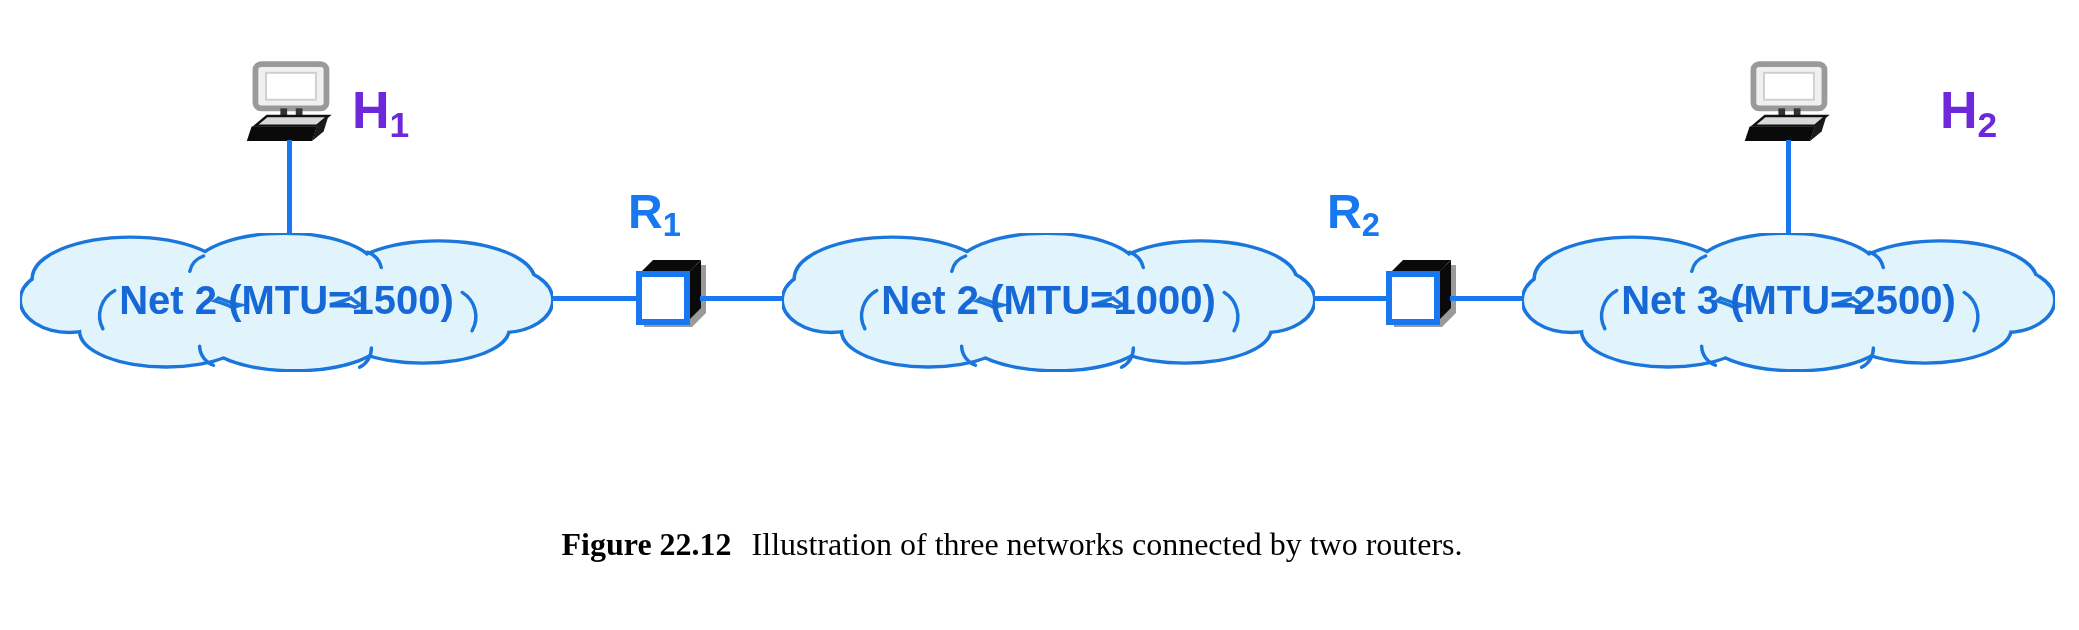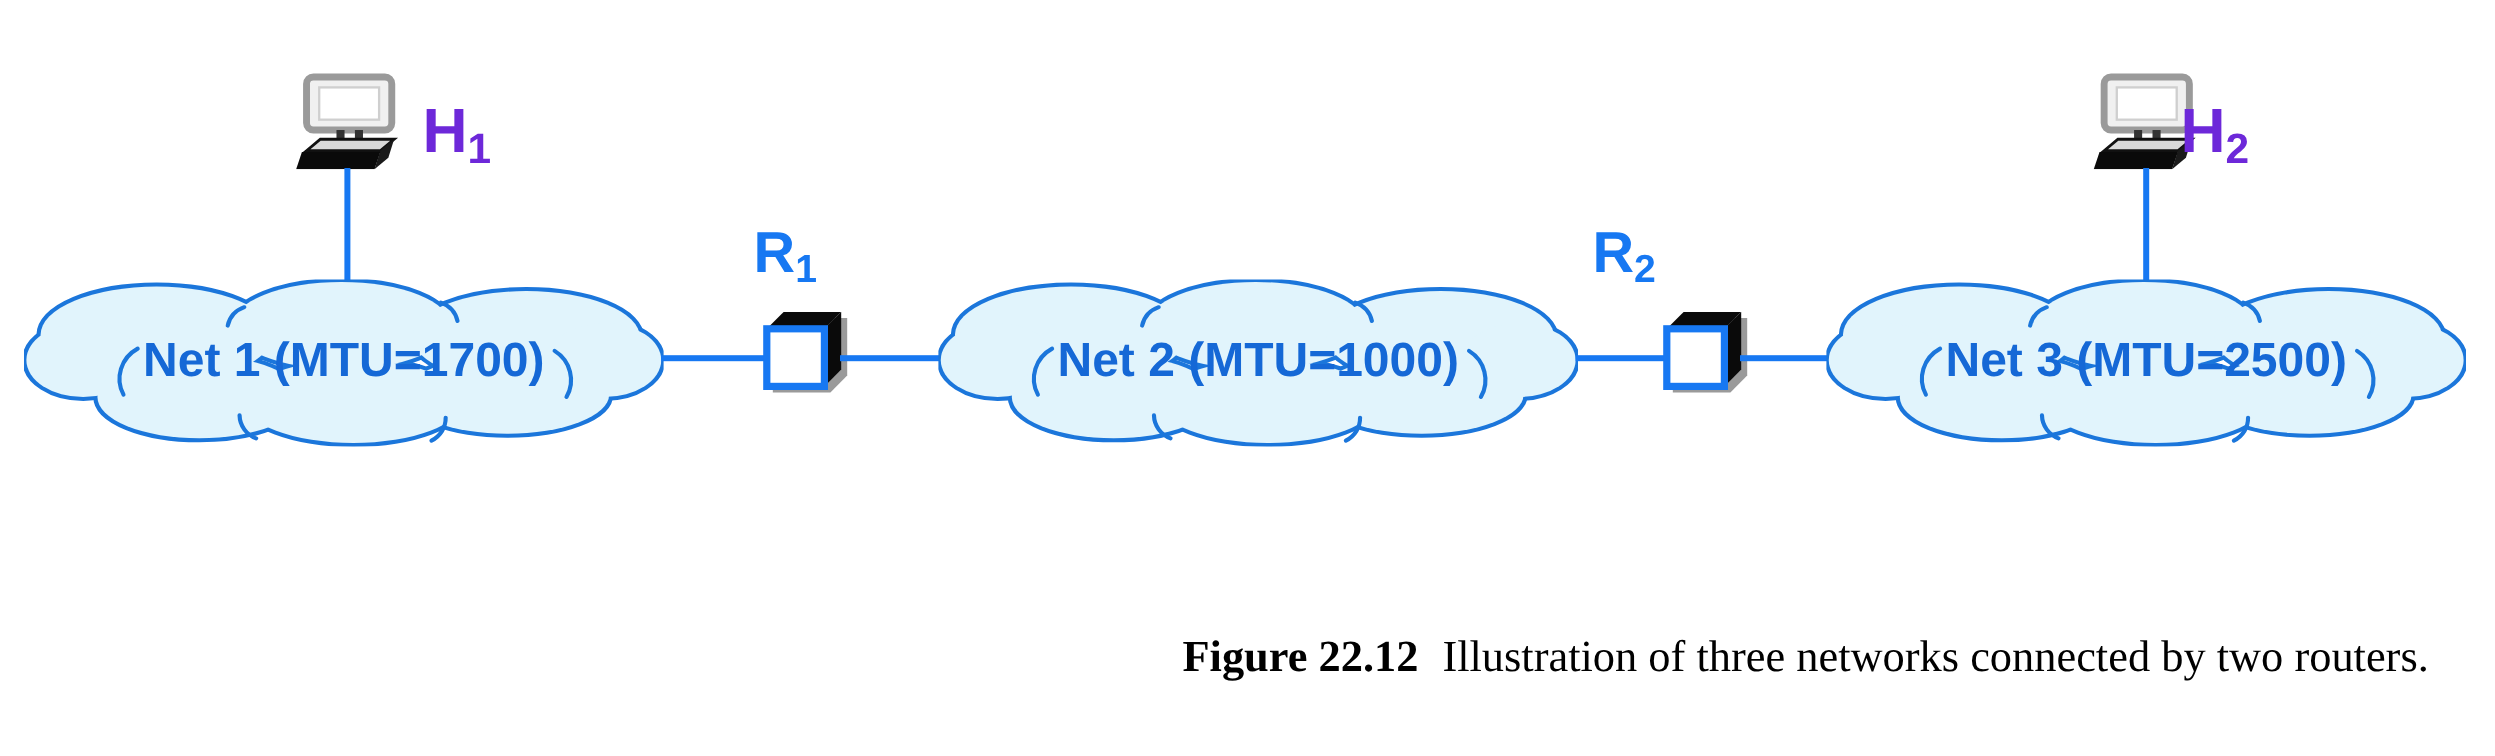--- a/index.html
+++ b/index.html
@@ -15,22 +15,22 @@
   }
   .r-label{
     position:absolute;width:90px;text-align:left;
     font-weight:bold;font-size:48px;color:#1778F2;line-height:1;
   }
   .h-label{
     position:absolute;font-weight:bold;font-size:52px;color:#6d28d9;line-height:1;
   }
   .r-label sub,.h-label sub{font-size:0.68em;line-height:0;vertical-align:-0.25em;}
   .caption{
-    position:absolute;left:0;top:526px;width:2024px;text-align:right;
-    font-family:"Liberation Serif", serif;font-size:37px;color:#000;
+    position:absolute;left:0;top:526px;width:2024px;text-align:center;
+    font-family:"Liberation Serif", serif;font-size:32px;color:#000;
   }
   .caption .figlabel{font-weight:bold;margin-right:20px;}
   svg{position:absolute;display:block;}
 </style>
 </head>
 <body>
 
 <svg style="left:242px;top:45px;" width="96" height="96" viewBox="0 0 100 100">
   <g>
     <rect x="14" y="20" width="74" height="46" rx="6" fill="#f0f0f0" stroke="#9a9a9a" stroke-width="6"></rect>
@@ -53,21 +53,21 @@
     <rect x="25" y="29" width="52" height="28" fill="#ffffff" stroke="#cfcfcf" stroke-width="2"></rect>
   </g>
   <rect x="40" y="66" width="7" height="11" fill="#333"></rect>
   <rect x="56" y="66" width="7" height="11" fill="#333"></rect>
   <g>
     <polygon points="14,84 26,74 90,74 78,84" fill="#d9d9d9" stroke="#111" stroke-width="2.5"></polygon>
     <polygon points="78,84 90,74 85,90 73,100" fill="#1a1a1a"></polygon>
     <polygon points="10,85 78,85 73,100 5,100" fill="#0a0a0a"></polygon>
   </g>
 </svg>
-<div class="h-label" style="left:1817px;top:84px;"><span>H</span><sub>2</sub></div>
+<div class="h-label" style="left:1940px;top:84px;"><span>H</span><sub>2</sub></div>
 <div class="vline" style="left:1786px;top:140px;height:96px;"></div>
 
 <svg style="left:20px;top:233px;" width="533" height="139" viewBox="0 0 540 145" preserveAspectRatio="none">
   <g fill="#E1F4FC" stroke="#1B76DB" stroke-width="7">
     <ellipse cx="112" cy="48" rx="98" ry="42"></ellipse>
       <ellipse cx="268" cy="40" rx="92" ry="38"></ellipse>
     <ellipse cx="424" cy="50" rx="96" ry="40"></ellipse>
       <ellipse cx="50" cy="70" rx="48" ry="32"></ellipse>
     <ellipse cx="490" cy="70" rx="48" ry="32"></ellipse>
       <ellipse cx="148" cy="102" rx="86" ry="36"></ellipse>
@@ -86,21 +86,21 @@
   </g>
   <g fill="none" stroke="#1B76DB" stroke-width="3.5" stroke-linecap="round">
     <path d="M96,60 a30,30 0 0 0 -12,40"></path>
       <path d="M448,62 a30,30 0 0 1 10,40"></path>
     <path d="M182,118 a22,22 0 0 0 14,20"></path>
       <path d="M356,120 a22,22 0 0 1 -12,20"></path>
     <path d="M186,24 a22,22 0 0 0 -14,16"></path>
       <path d="M352,20 a22,22 0 0 1 14,16"></path>
   </g>
 </svg>
-<div class="net-label" style="left:20px;top:278px;">Net 1 (MTU=1700)</div>
+<div class="net-label" style="left:20px;top:278px;">Net 2 (MTU=1500)</div>
 <div class="hline" style="left:551px;top:296px;width:90px;"></div>
 
 <div class="r-label" style="left:628px;top:188px;"><span>R</span><sub>1</sub></div>
 <svg style="left:633px;top:254px;" width="80" height="80" viewBox="0 0 80 80">
   <polygon points="11,25 25,11 73,11 73,59 59,73 11,73" fill="#9a9a9a"></polygon>
   <polygon points="6,20 20,6 68,6 54,20" fill="#0a0a0a"></polygon>
   <polygon points="54,20 68,6 68,54 54,68" fill="#0a0a0a"></polygon>
   <rect x="6" y="20" width="48" height="48" fill="#ffffff" stroke="#1778F2" stroke-width="6"></rect>
 </svg>
 <div class="hline" style="left:700px;top:296px;width:84px;"></div>

